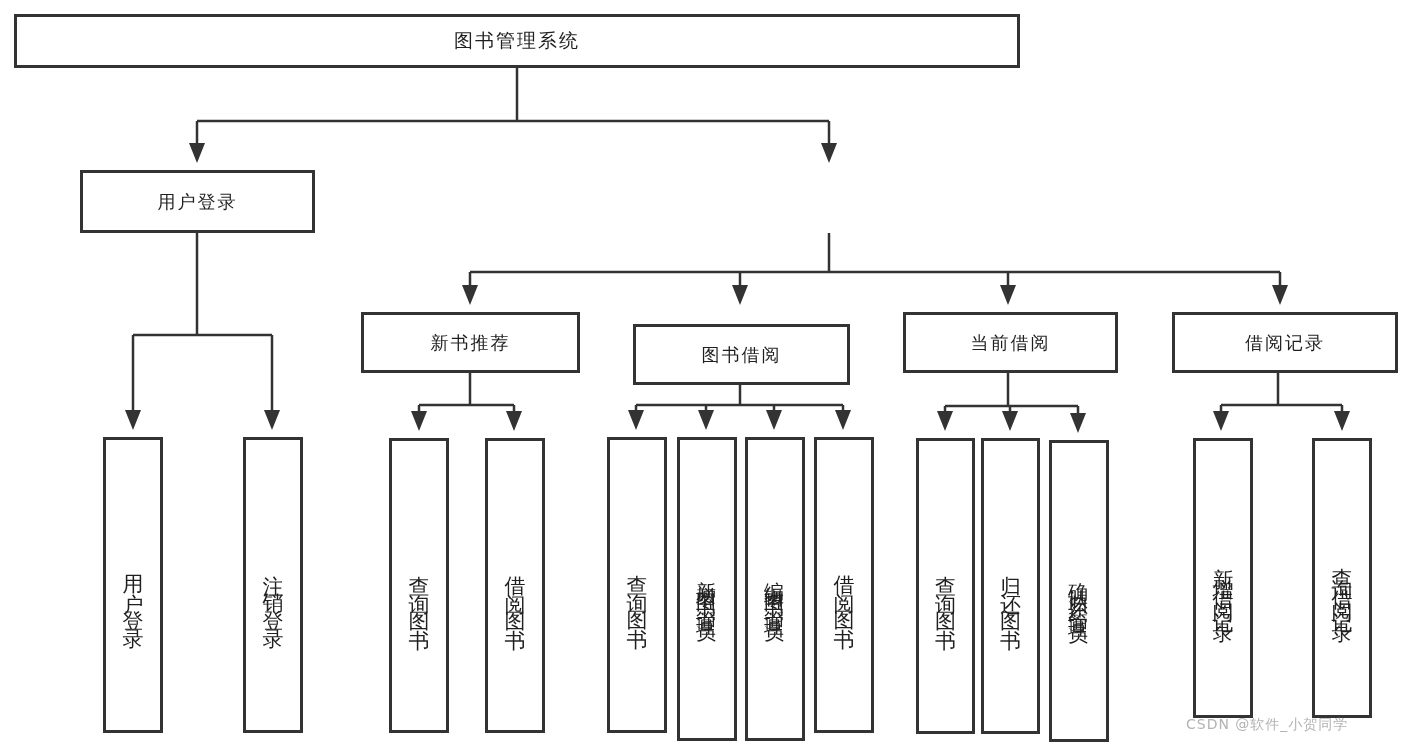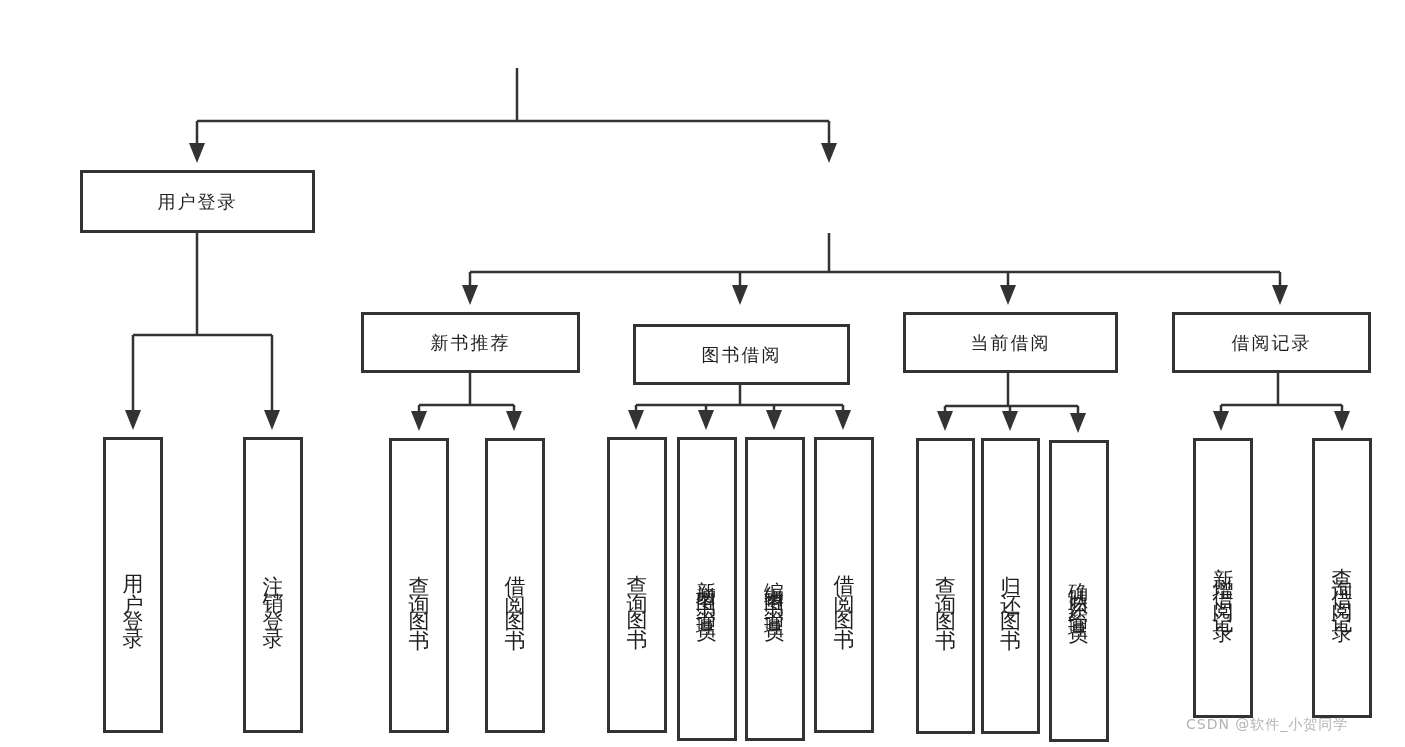--- a/index.html
+++ b/index.html
@@ -42,21 +42,21 @@
   .v9  .vtxt { font-size: 20px; letter-spacing: 6px;  margin-bottom: -6px; }
 
   
   .n-root        { left: 14px;   top: 14px;  width: 1006px; height: 54px; }
   .n-user-login  { left: 80px;   top: 170px; width: 235px;  height: 63px; }
   .n-book-mgmt   { left: 711px;  top: 170px; width: 236px;  height: 63px; }
 
   .n-new-rec     { left: 361px;  top: 312px; width: 219px;  height: 61px; }
   .n-borrow      { left: 633px;  top: 324px; width: 217px;  height: 61px; }
   .n-current     { left: 903px;  top: 312px; width: 215px;  height: 61px; }
-  .n-records     { left: 1172px; top: 312px; width: 199px;  height: 61px; }
+  .n-records     { left: 1172px; top: 312px; width: 226px;  height: 61px; }
 
   .l-user-login  { left: 103px;  top: 437px; width: 60px; height: 296px; }
   .l-logout      { left: 243px;  top: 437px; width: 60px; height: 296px; }
 
   .l-nr-query    { left: 389px;  top: 438px; width: 60px; height: 295px; }
   .l-nr-borrow   { left: 485px;  top: 438px; width: 60px; height: 295px; }
 
   .l-b-query     { left: 607px;  top: 437px; width: 60px; height: 296px; }
   .l-b-add       { left: 677px;  top: 437px; width: 60px; height: 304px; }
   .l-b-edit      { left: 745px;  top: 437px; width: 60px; height: 304px; }
@@ -128,20 +128,23 @@
       <path d="M1010,406 V426" marker-end="url(#arrow)"></path>
       <path d="M1078,406 V428" marker-end="url(#arrow)"></path>
 
       <path d="M1278,373 V405"></path>
       <path d="M1221,405 H1342"></path>
       <path d="M1221,405 V426" marker-end="url(#arrow)"></path>
       <path d="M1342,405 V426" marker-end="url(#arrow)"></path>
     </g>
   </svg>
 
+  <div class="node n-root h root-box">
+    <span>图书管理系统</span>
+  </div>
 
   <div class="node n-user-login h">
     <span>用户登录</span>
   </div>
 
   <div class="node n-new-rec h">
     <span>新书推荐</span>
   </div>
   <div class="node n-borrow h">
     <span>图书借阅</span>

